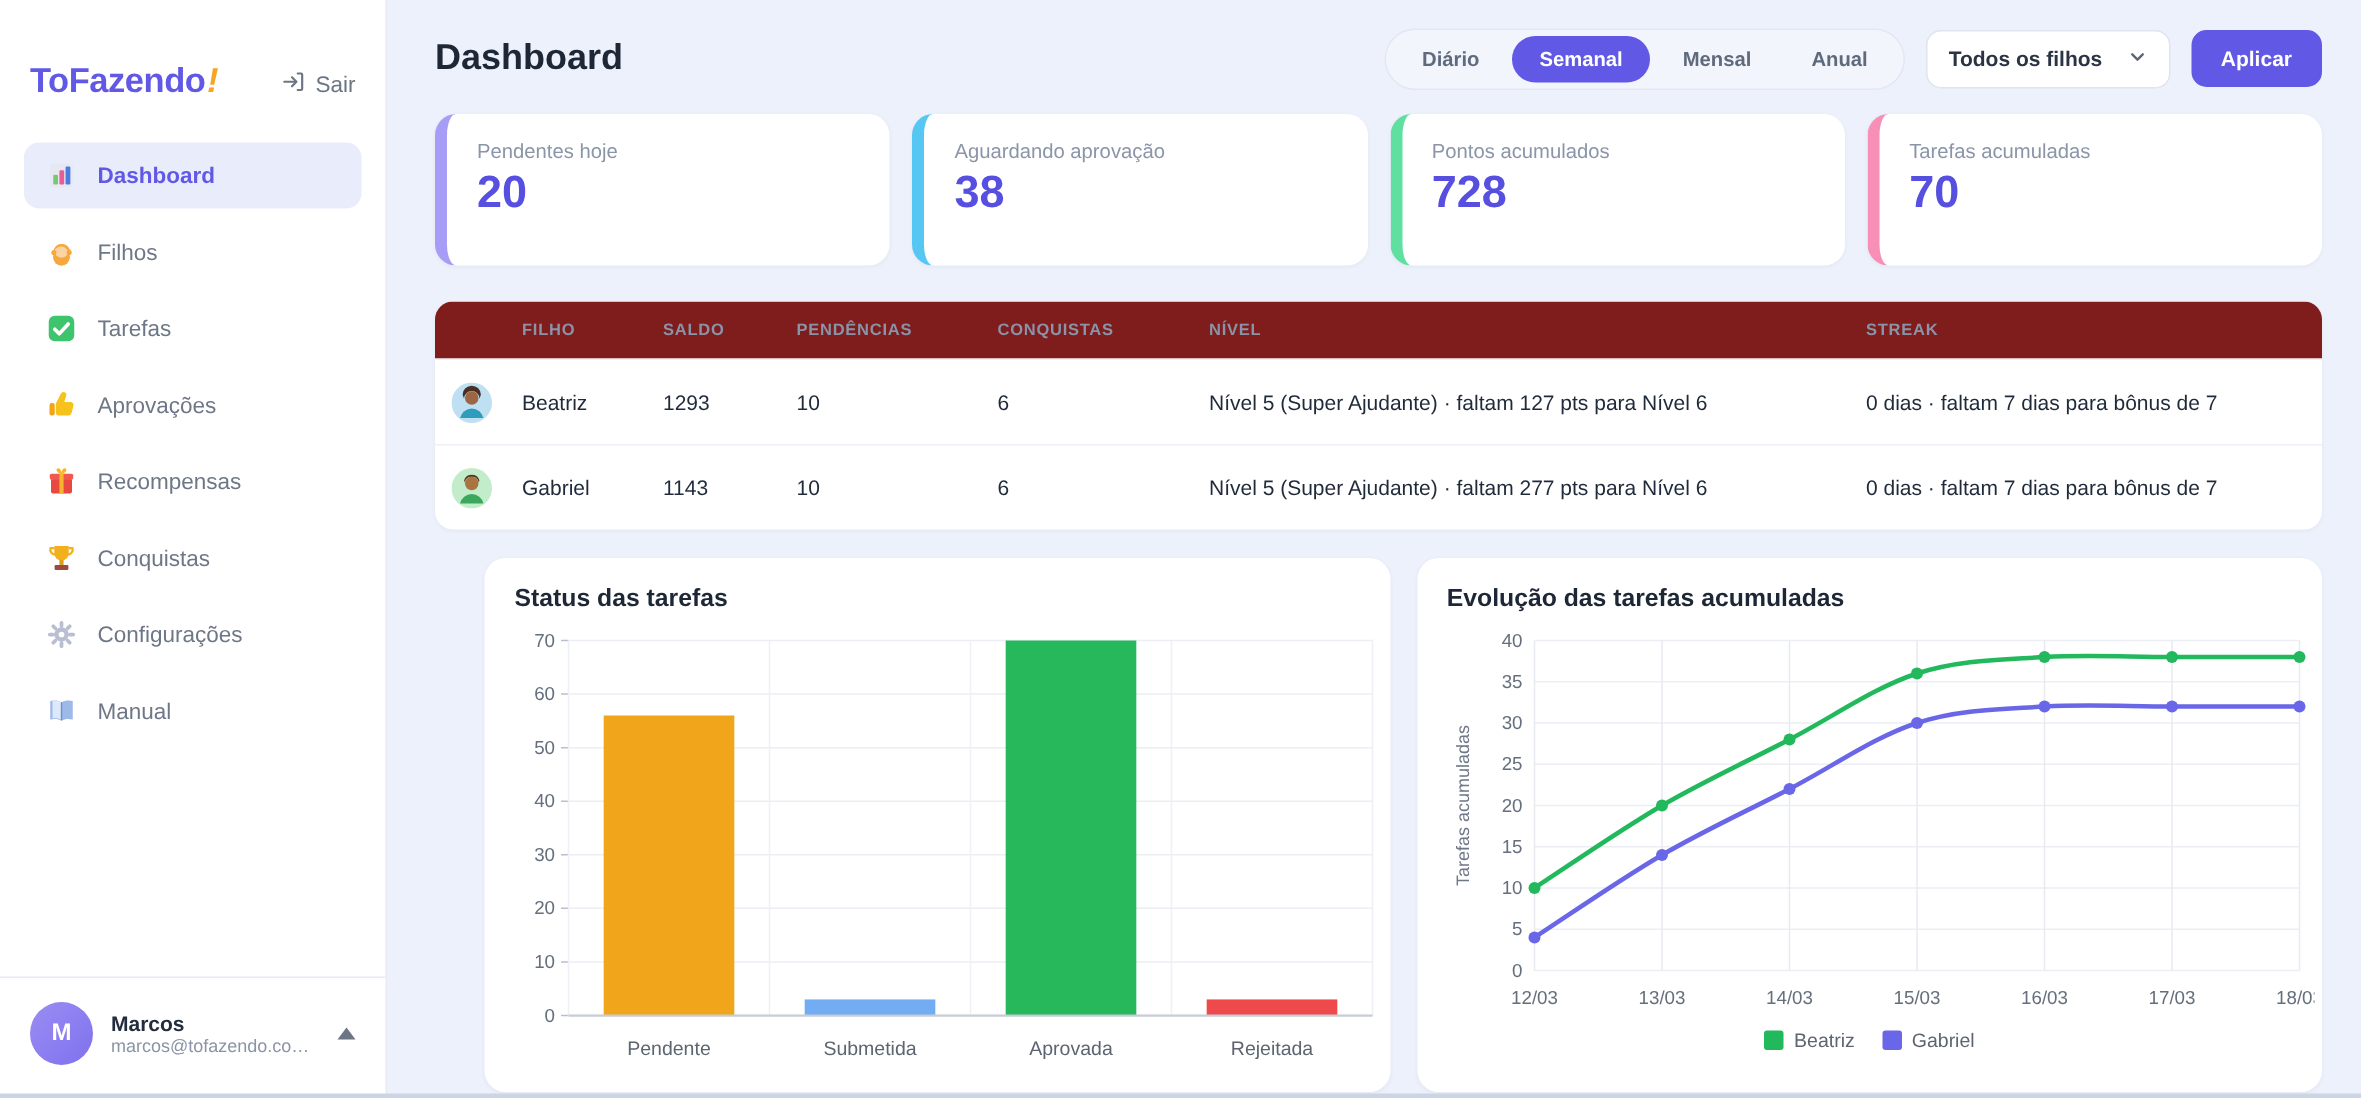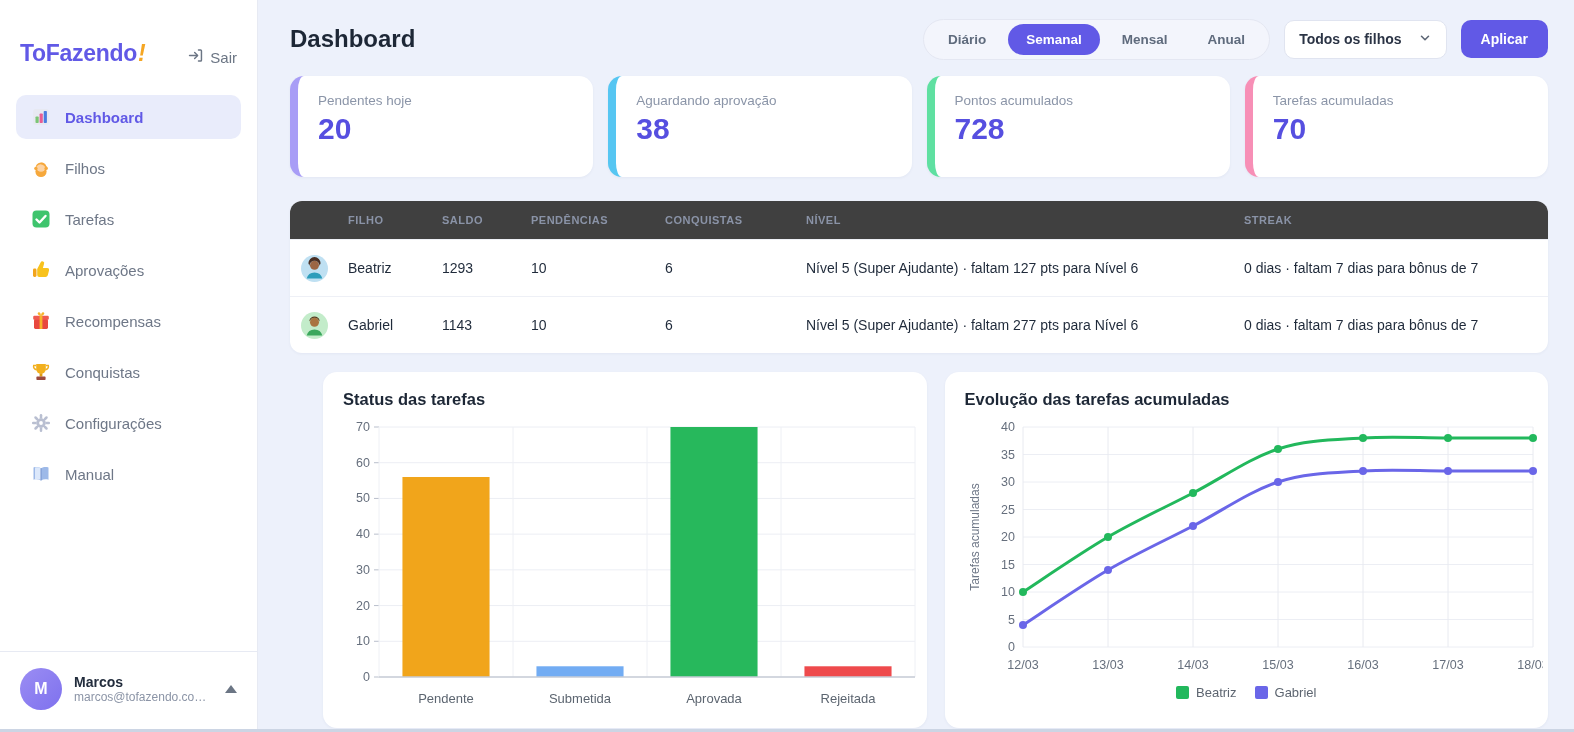--- a/index.html
+++ b/index.html
@@ -77,21 +77,21 @@
   .stat-card {
     background:#fff; border-radius:14px; padding:17px 20px;
     border-left:8px solid #4c1d95; height:101px;
     box-shadow:0 1px 3px rgba(40,50,90,.05);
   }
   .stat-label { font-size:13.5px; color:#8b95a8; }
   .stat-value { font-size:30px; font-weight:bold; margin-top:4px; }
   
   .table-card { background:#fff; border-radius:12px; overflow:hidden; margin-bottom:19px; box-shadow:0 1px 3px rgba(40,50,90,.05); }
   .t-row { display:grid; grid-template-columns:58px 94px 89px 134px 141px 438px 1fr; align-items:center; }
-  .t-head { background:#404040; height:38px; }
+  .t-head { background:#7f1d1d; height:38px; }
   .t-head .t-cell { font-size:11px; font-weight:bold; letter-spacing:.5px; color:#8a93a7; text-transform:uppercase; }
   .t-body-row { height:57px; border-top:1px solid #eef0f6; }
   .t-cell { font-size:14px; color:#1f2a3a; padding-right:10px; }
   .t-cell.avatar-cell { display:flex; justify-content:center; }
   .child-avatar { width:27px; height:27px; }
   
   .charts-row { display:grid; grid-template-columns:1fr 1fr; gap:18px; height:356px;padding-left:33px; }
   .chart-card { background:#fff; border-radius:14px; padding:18px 20px; box-shadow:0 1px 3px rgba(40,50,90,.05); overflow:hidden; }
   .chart-title { font-size:16.5px; font-weight:bold; color:#1d2736; margin-bottom:8px; }
   .legend-row { display:flex; justify-content:center; gap:18px; margin-top:2px; }

